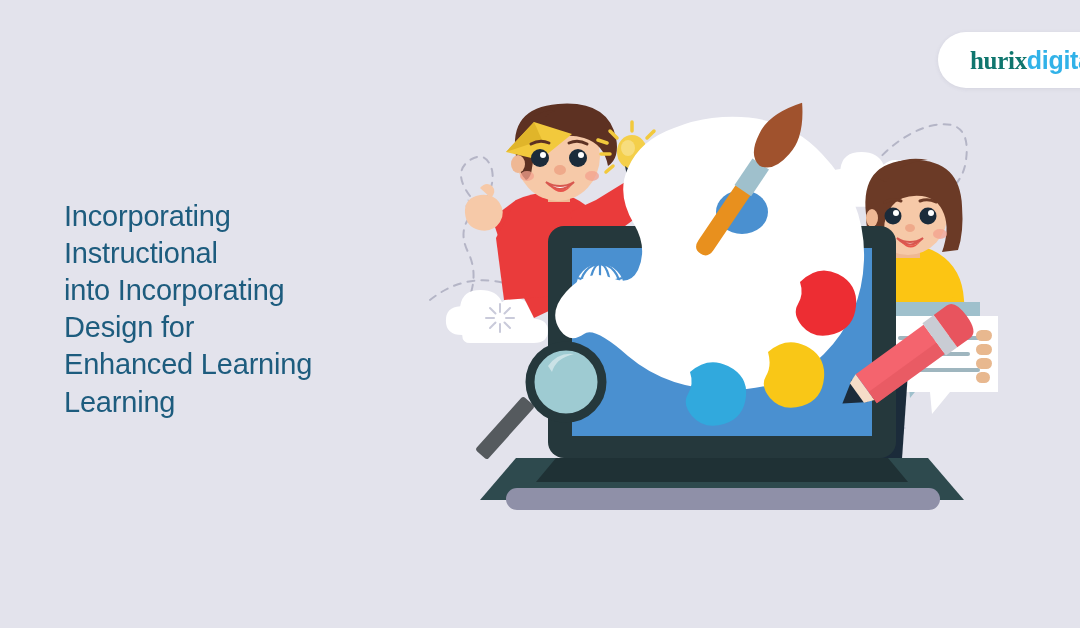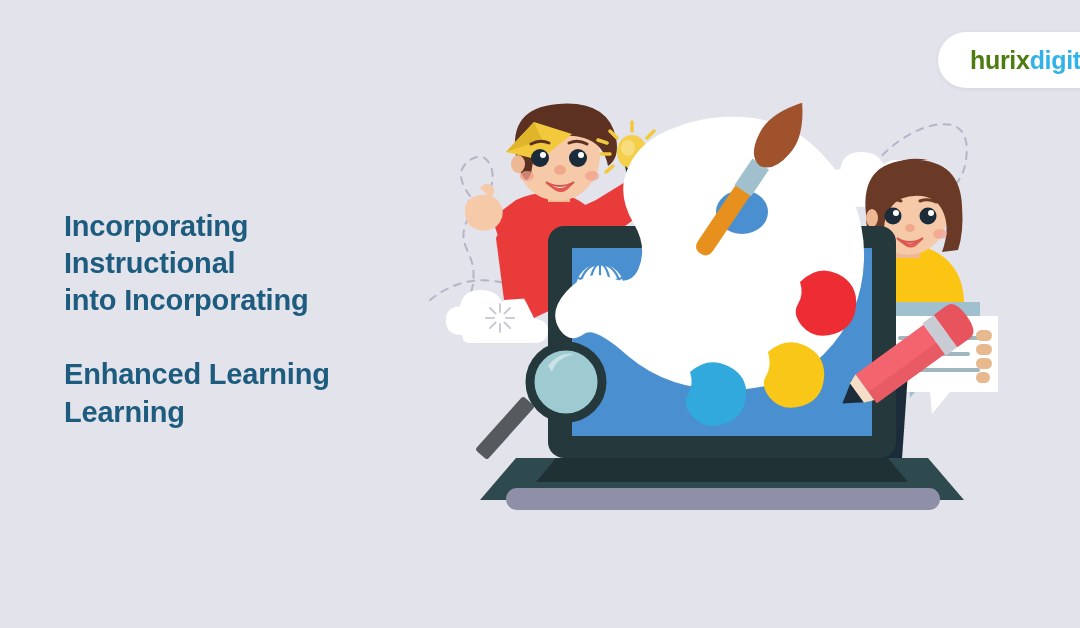--- a/index.html
+++ b/index.html
@@ -27,31 +27,31 @@
     display:flex; align-items:center;
     padding-left:32px;
     z-index:60;
   }
   #logo-text {
     font-size:25px;
     font-weight:bold;
     letter-spacing:-.3px;
     white-space:nowrap;
   }
-  #logo-text .lg-hurix   { color:#4d7c0f; }
+  #logo-text .lg-hurix   { color:#0f766e;font-family:Liberation Serif, serif; }
   #logo-text .lg-digital { color:#31b2e8; }
 
   
   #headline {
     position:absolute;
-    left:64px; top:208px;
+    left:64px; top:198px;
     width:370px;
     color:#1d5c7e;
     font-size:29px;
-    font-weight:bold;
+    font-weight:normal;
     line-height:1.28;
     letter-spacing:-.2px;
     z-index:50;
   }
 
   
   #art { position:absolute; inset:0; z-index:10; }
   #art svg { display:block; width:1080px; height:628px; }
 </style>
 </head>
@@ -318,21 +318,21 @@
         <path fill="#e8545e" d="M964 348 h16 q10 0 10 20 q0 20 -10 20 h-16 Z"></path>
       </g>
 
     </svg>
   </div>
 
   <h1 id="headline">
     <span>Incorporating</span><br>
     <span>Instructional</span><br>
     <span>into Incorporating</span><br>
-    <br>
+    <span>Design for</span><br>
     <span>Enhanced Learning</span><br>
     <span>Learning</span>
   </h1>
 
   <div id="logo-pill">
     <div id="logo-text">
       <span class="lg-hurix">hurix</span><span class="lg-digital">digital</span>
     </div>
   </div>
 

